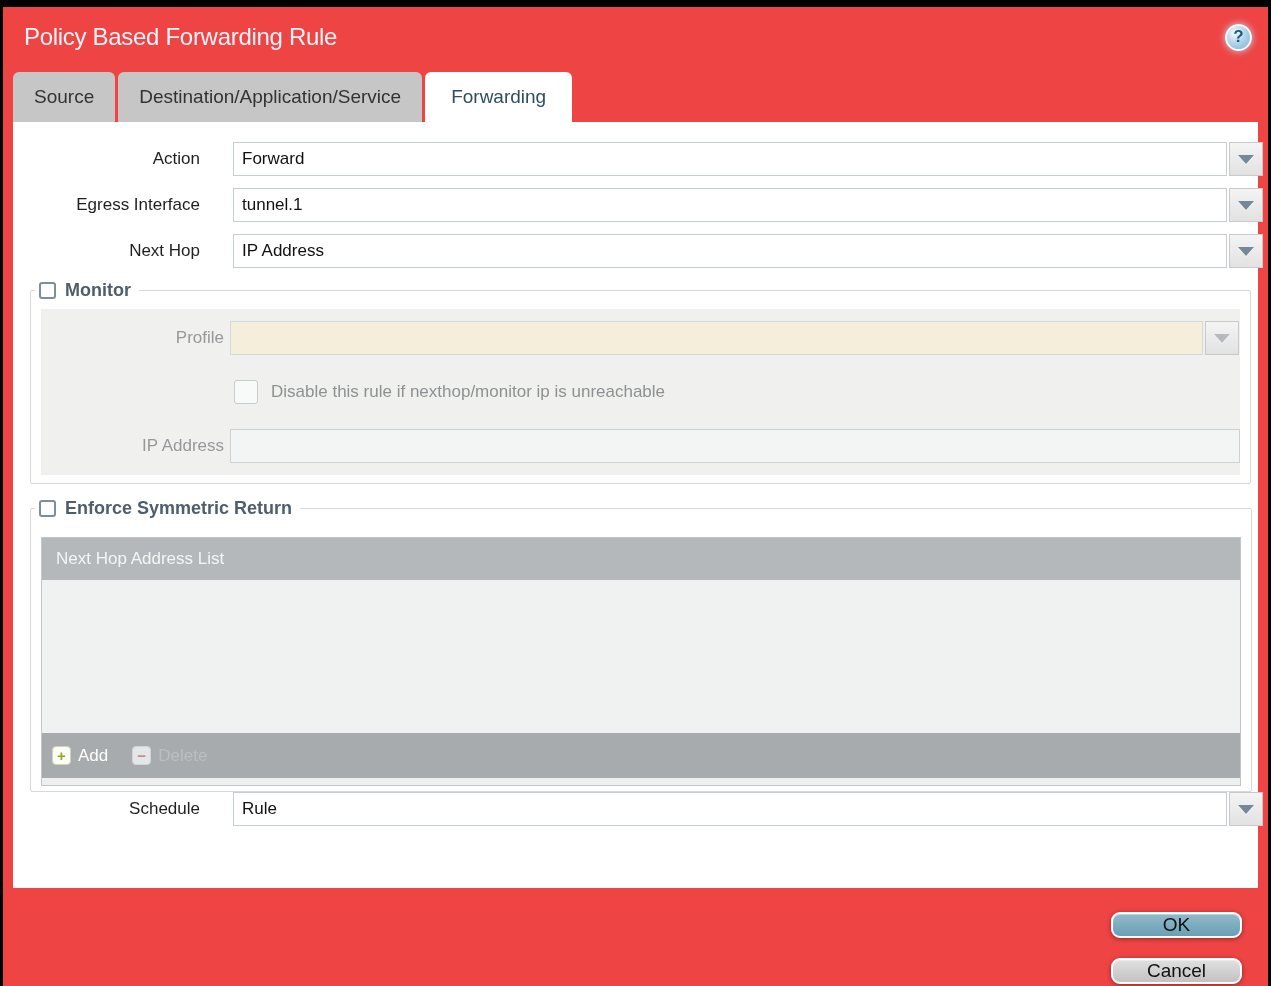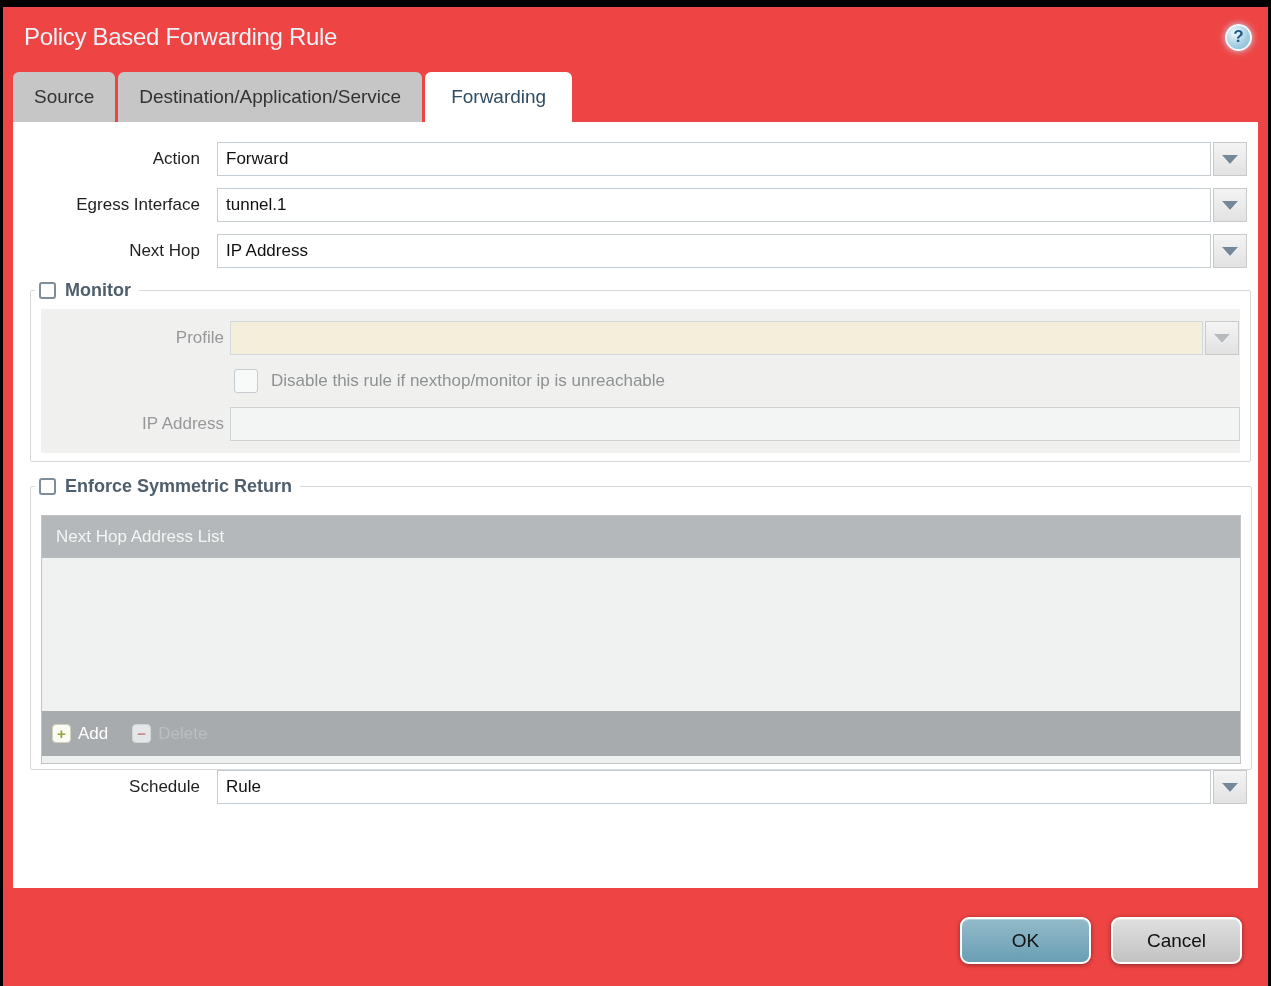--- a/index.html
+++ b/index.html
@@ -44,21 +44,21 @@
   .tab.active {
     background:#fff; color:#2e4d63; padding:0 26px;
   }
 
   
   .panel {
     margin:0 10px; width:1245px; height:766px; background:#fff;
     padding-top:20px; position:relative;
   }
 
-  .form-row { display:flex; align-items:center; margin-bottom:12px; }
+  .form-row { display:flex; align-items:center; margin-bottom:12px;gap:16px; }
   .form-label {
     width:196px; padding-right:9px; text-align:right;
     font-size:17px; color:#1f1f1f; flex:none;
   }
   .combo { display:flex; margin-left:8px; }
   .input {
     height:34px; border:1px solid #c5cdd4; background:#fff;
     display:flex; align-items:center; padding:0 8px;
     font-size:17px; color:#111; white-space:nowrap; overflow:hidden;
   }
@@ -90,21 +90,21 @@
   }
   .cb {
     width:17px; height:17px; border:2px solid #7f8c99; border-radius:3px;
     background:#fdfdfd; flex:none; cursor:pointer;
   }
 
   .gray-panel {
     margin:4px 10px 0 10px; background:#f0f0ef; padding:12px 0;
   }
   .m-row { display:flex; align-items:center; }
-  .m-row + .m-row { margin-top:14px; }
+  .m-row + .m-row { margin-top:25px; }
   .m-label {
     width:189px; padding-right:6px; text-align:right;
     font-size:17px; color:#96989a; flex:none;
   }
   .input.beige { width:973px; background:#f5eedb; border:1px solid #d3d8db; }
   .input.off   { width:1010px; background:#f3f4f4; border:1px solid #ccd1d4; }
   .dd-btn.off  { cursor:default; }
   .cb-lg {
     width:24px; height:24px; margin-left:4px;
     background:#f8f9f9; border:1px solid #c6ccd0; border-radius:3px; flex:none;
@@ -135,22 +135,22 @@
     display:flex; align-items:center; justify-content:center;
     font-size:15px; font-weight:bold; line-height:1;
   }
   .mini-icon.plus  { background:#fbfcf4; border:1px solid #ced3ba; color:#97a432; }
   .mini-icon.minus { background:#e4e6e7; border:1px solid #d2d5d6; color:#c9858a; }
 
   .schedule-row { }
 
   
   .footer {
-    height:96px; display:flex; justify-content:flex-end; align-items:flex-start;
-    padding:29px 26px 0 0; gap:20px;
+    height:96px; display:flex; justify-content:flex-end; align-items:flex-end;
+    padding:29px 26px 0 0; gap:20px;flex-direction:column;
   }
   .btn {
     width:131px; height:47px; border-radius:9px; border:2px solid #fff;
     font-family:"Liberation Sans", sans-serif;
     font-size:19px; color:#111; cursor:pointer;
     box-shadow: 0 1px 5px rgba(0,0,0,0.4), inset 0 1px 0 rgba(255,255,255,0.35);
   }
   .btn.ok     { background:linear-gradient(#93bac9,#699fb4); }
   .btn.cancel { background:linear-gradient(#e0e0e0,#c2c2c2); }
 </style>

